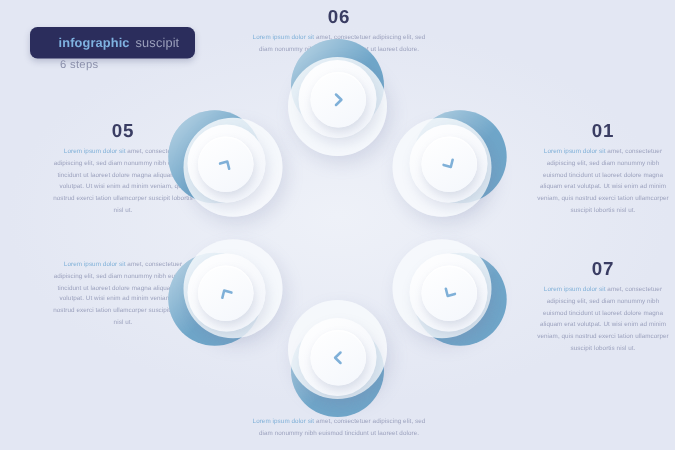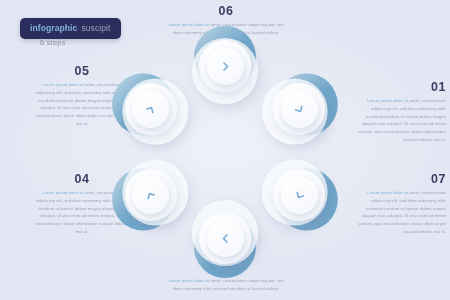--- a/index.html
+++ b/index.html
@@ -24,21 +24,21 @@
     background: radial-gradient(ellipse 70% 60% at 50% 48%, #eef1f8 0%, #e3e7f3 70%);
   }
 
   
   .badge {
     position: absolute;
     left: 20px;
     top: 18px;
     background: #2b2d5c;
     border-radius: 5px;
-    padding: 5px 10px 6px 10px;
+    padding: 5px 10px 6px 19px;
     display: flex;
     gap: 4px;
     align-items: baseline;
     box-shadow: 0 2px 4px rgba(60,66,110,0.25);
   }
   .badge-strong {
     font-size: 8.5px;
     font-weight: bold;
     color: #7fb2e0;
     letter-spacing: 0.1px;
@@ -72,29 +72,29 @@
 
   .step-text {
     font-size: 4.2px;
     line-height: 1.85;
     color: #9ba1bd;
     letter-spacing: 0.05px;
   }
   .step-text .hl { color: #7fb0d8; }
 
   .align-center { text-align: center; }
-  .align-left   { text-align: right; }
+  .align-left   { text-align: center; }
 
   
   .blk-06 { left: 168px; top: 4px;   width: 116px; }
   .blk-01 { left: 358px; top: 80px;  width: 88px; }
   .blk-02 { left: 358px; top: 172px; width: 88px; }
   .blk-03 { left: 168px; top: 260px; width: 116px; }
   .blk-04 { left: 34px;  top: 172px; width: 96px; }
-  .blk-05 { left: 34px;  top: 64px;  width: 96px; }
+  .blk-05 { left: 34px;  top: 80px;  width: 96px; }
 
   
   #ring {
     position: absolute;
     left: 225px;
     top: 152px;
     width: 0; height: 0;
   }
 
   .node {
@@ -194,21 +194,20 @@
   </div>
 
   <div class="step-block blk-03 align-center">
     <div class="step-num">03</div>
     <div class="step-text">
       <span class="hl">Lorem ipsum dolor sit</span><span> amet, consectetuer adipiscing elit, sed diam nonummy nibh euismod tincidunt ut laoreet dolore.</span>
     </div>
   </div>
 
   <div class="step-block blk-04 align-center">
-    <div class="step-num">04</div>
     <div class="step-text">
       <span class="hl">Lorem ipsum dolor sit</span><span> amet, consectetuer adipiscing elit, sed diam nonummy nibh euismod tincidunt ut laoreet dolore magna aliquam erat volutpat. Ut wisi enim ad minim veniam, quis nostrud exerci tation ullamcorper suscipit lobortis nisl ut.</span>
     </div>
   </div>
 
   <div class="step-block blk-05 align-center">
     <div class="step-num">05</div>
     <div class="step-text">
       <span class="hl">Lorem ipsum dolor sit</span><span> amet, consectetuer adipiscing elit, sed diam nonummy nibh euismod tincidunt ut laoreet dolore magna aliquam erat volutpat. Ut wisi enim ad minim veniam, quis nostrud exerci tation ullamcorper suscipit lobortis nisl ut.</span>
     </div>

